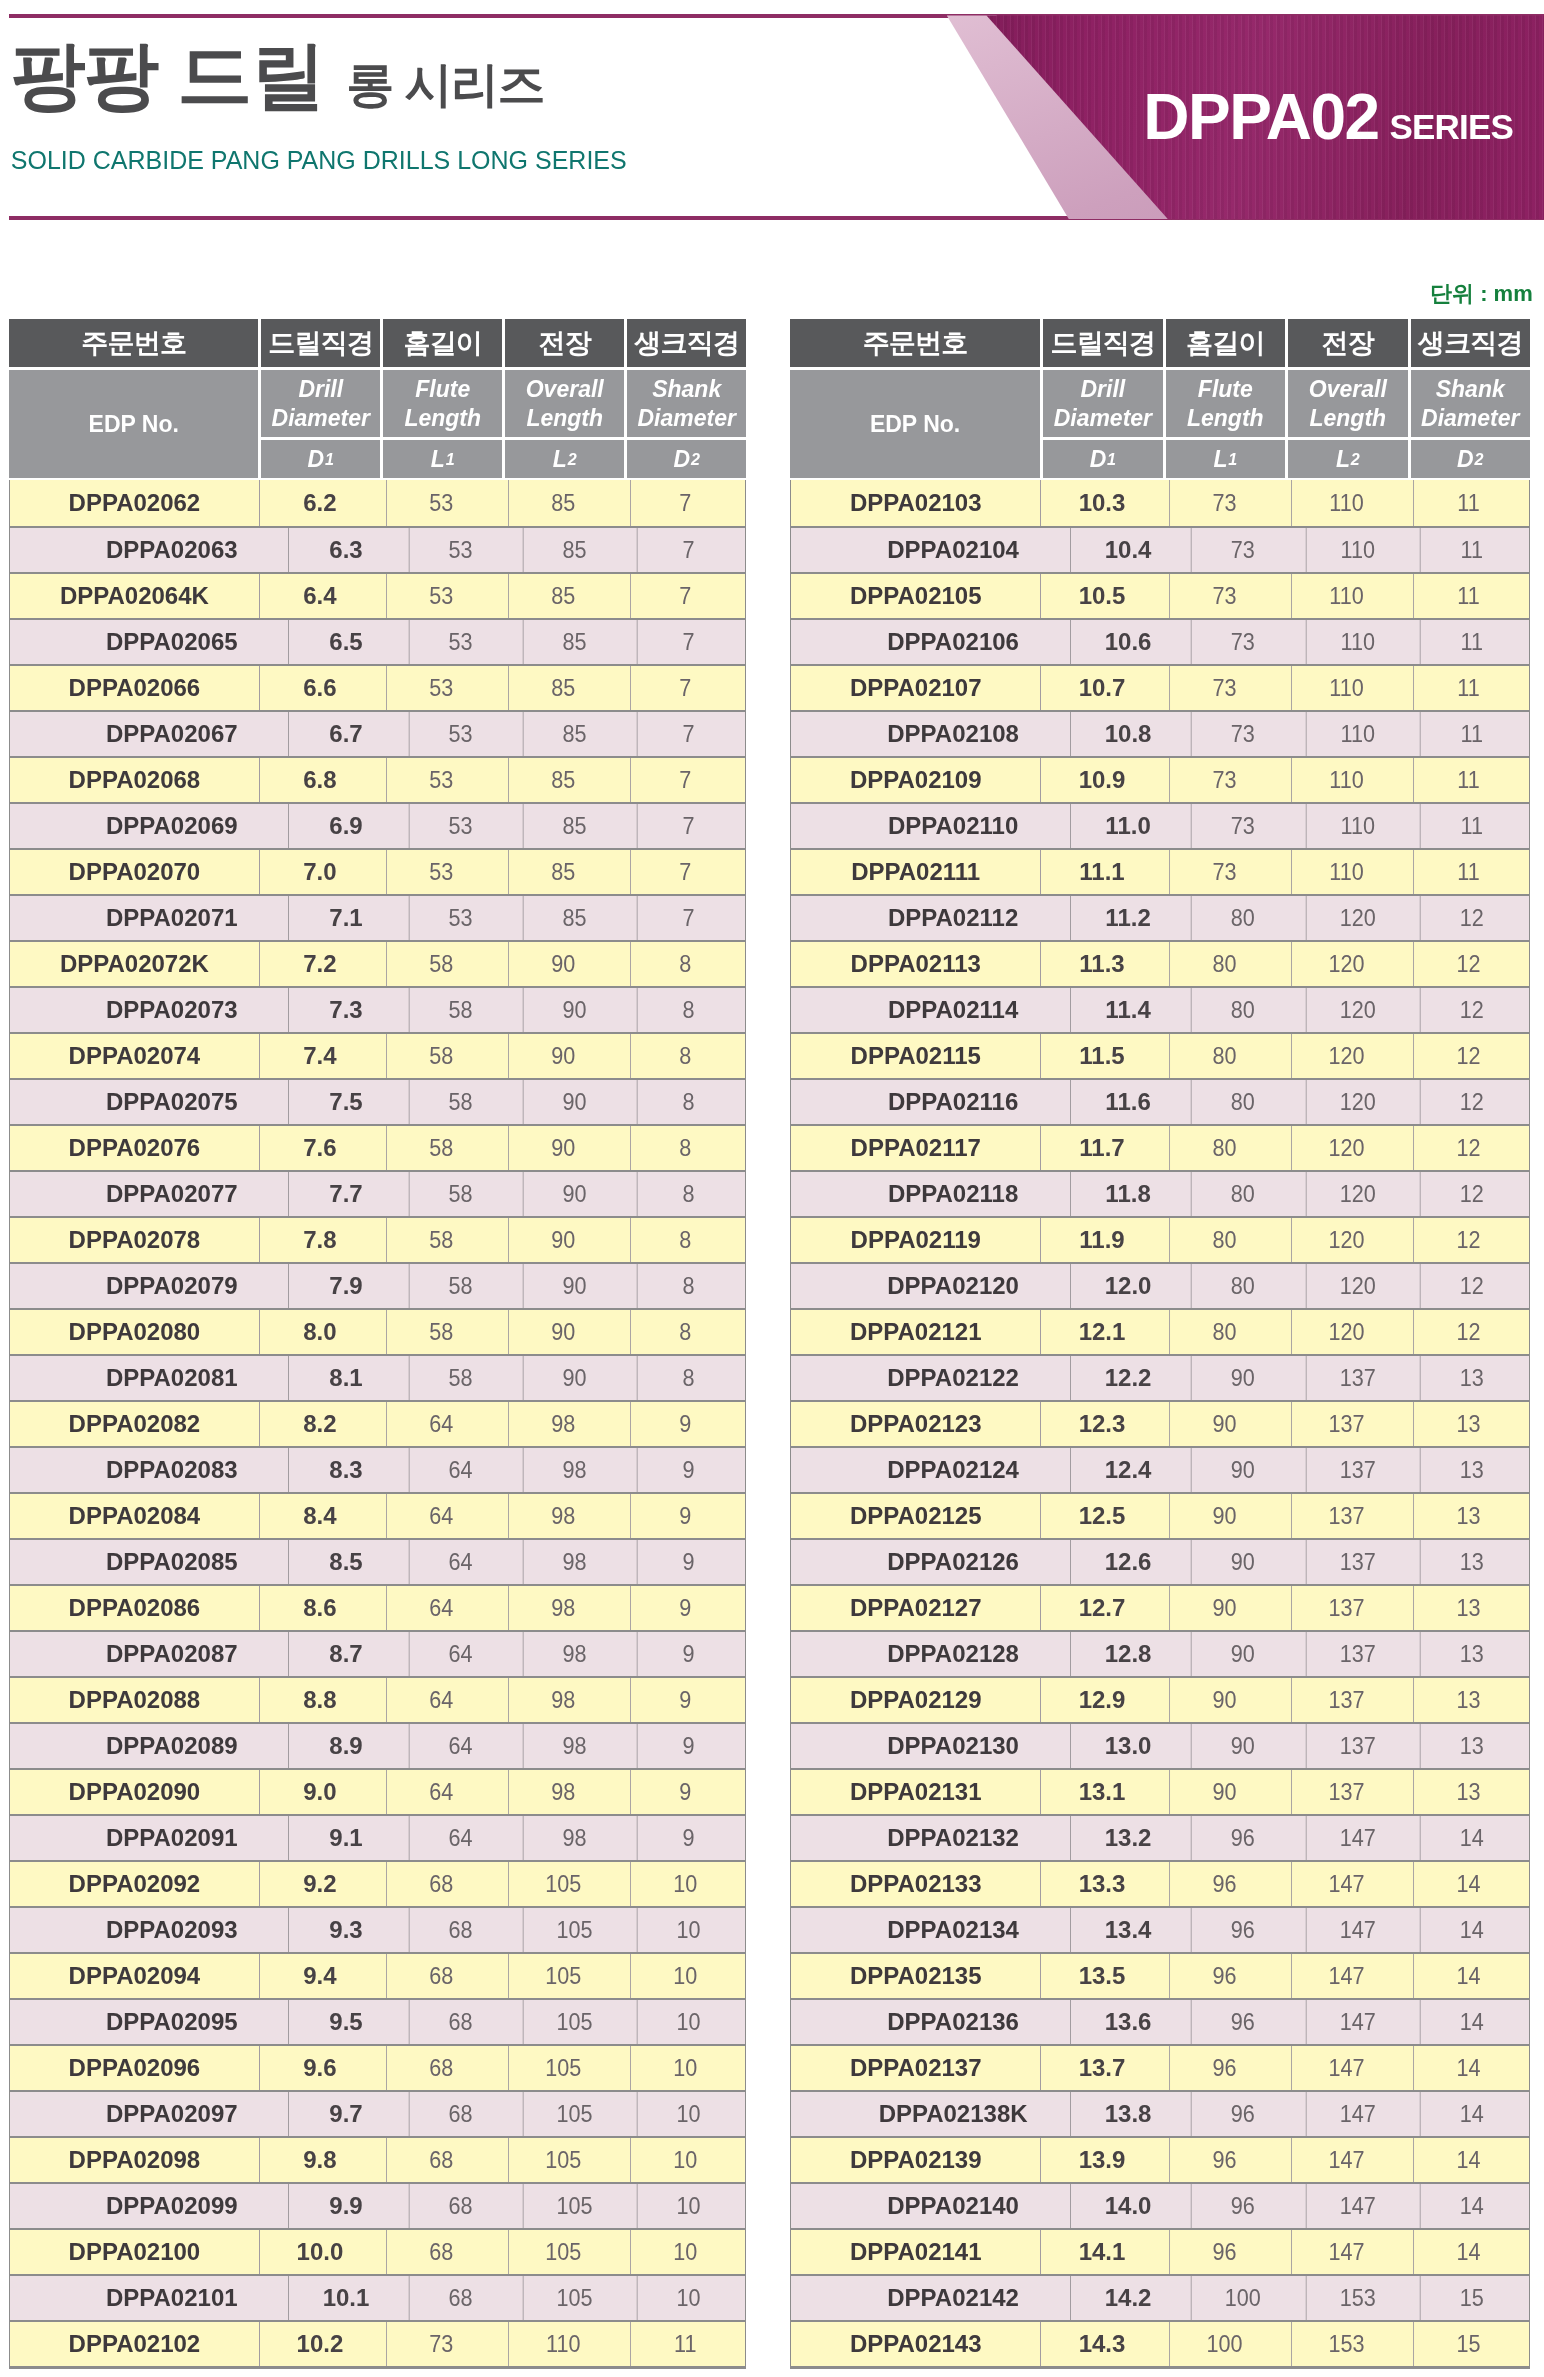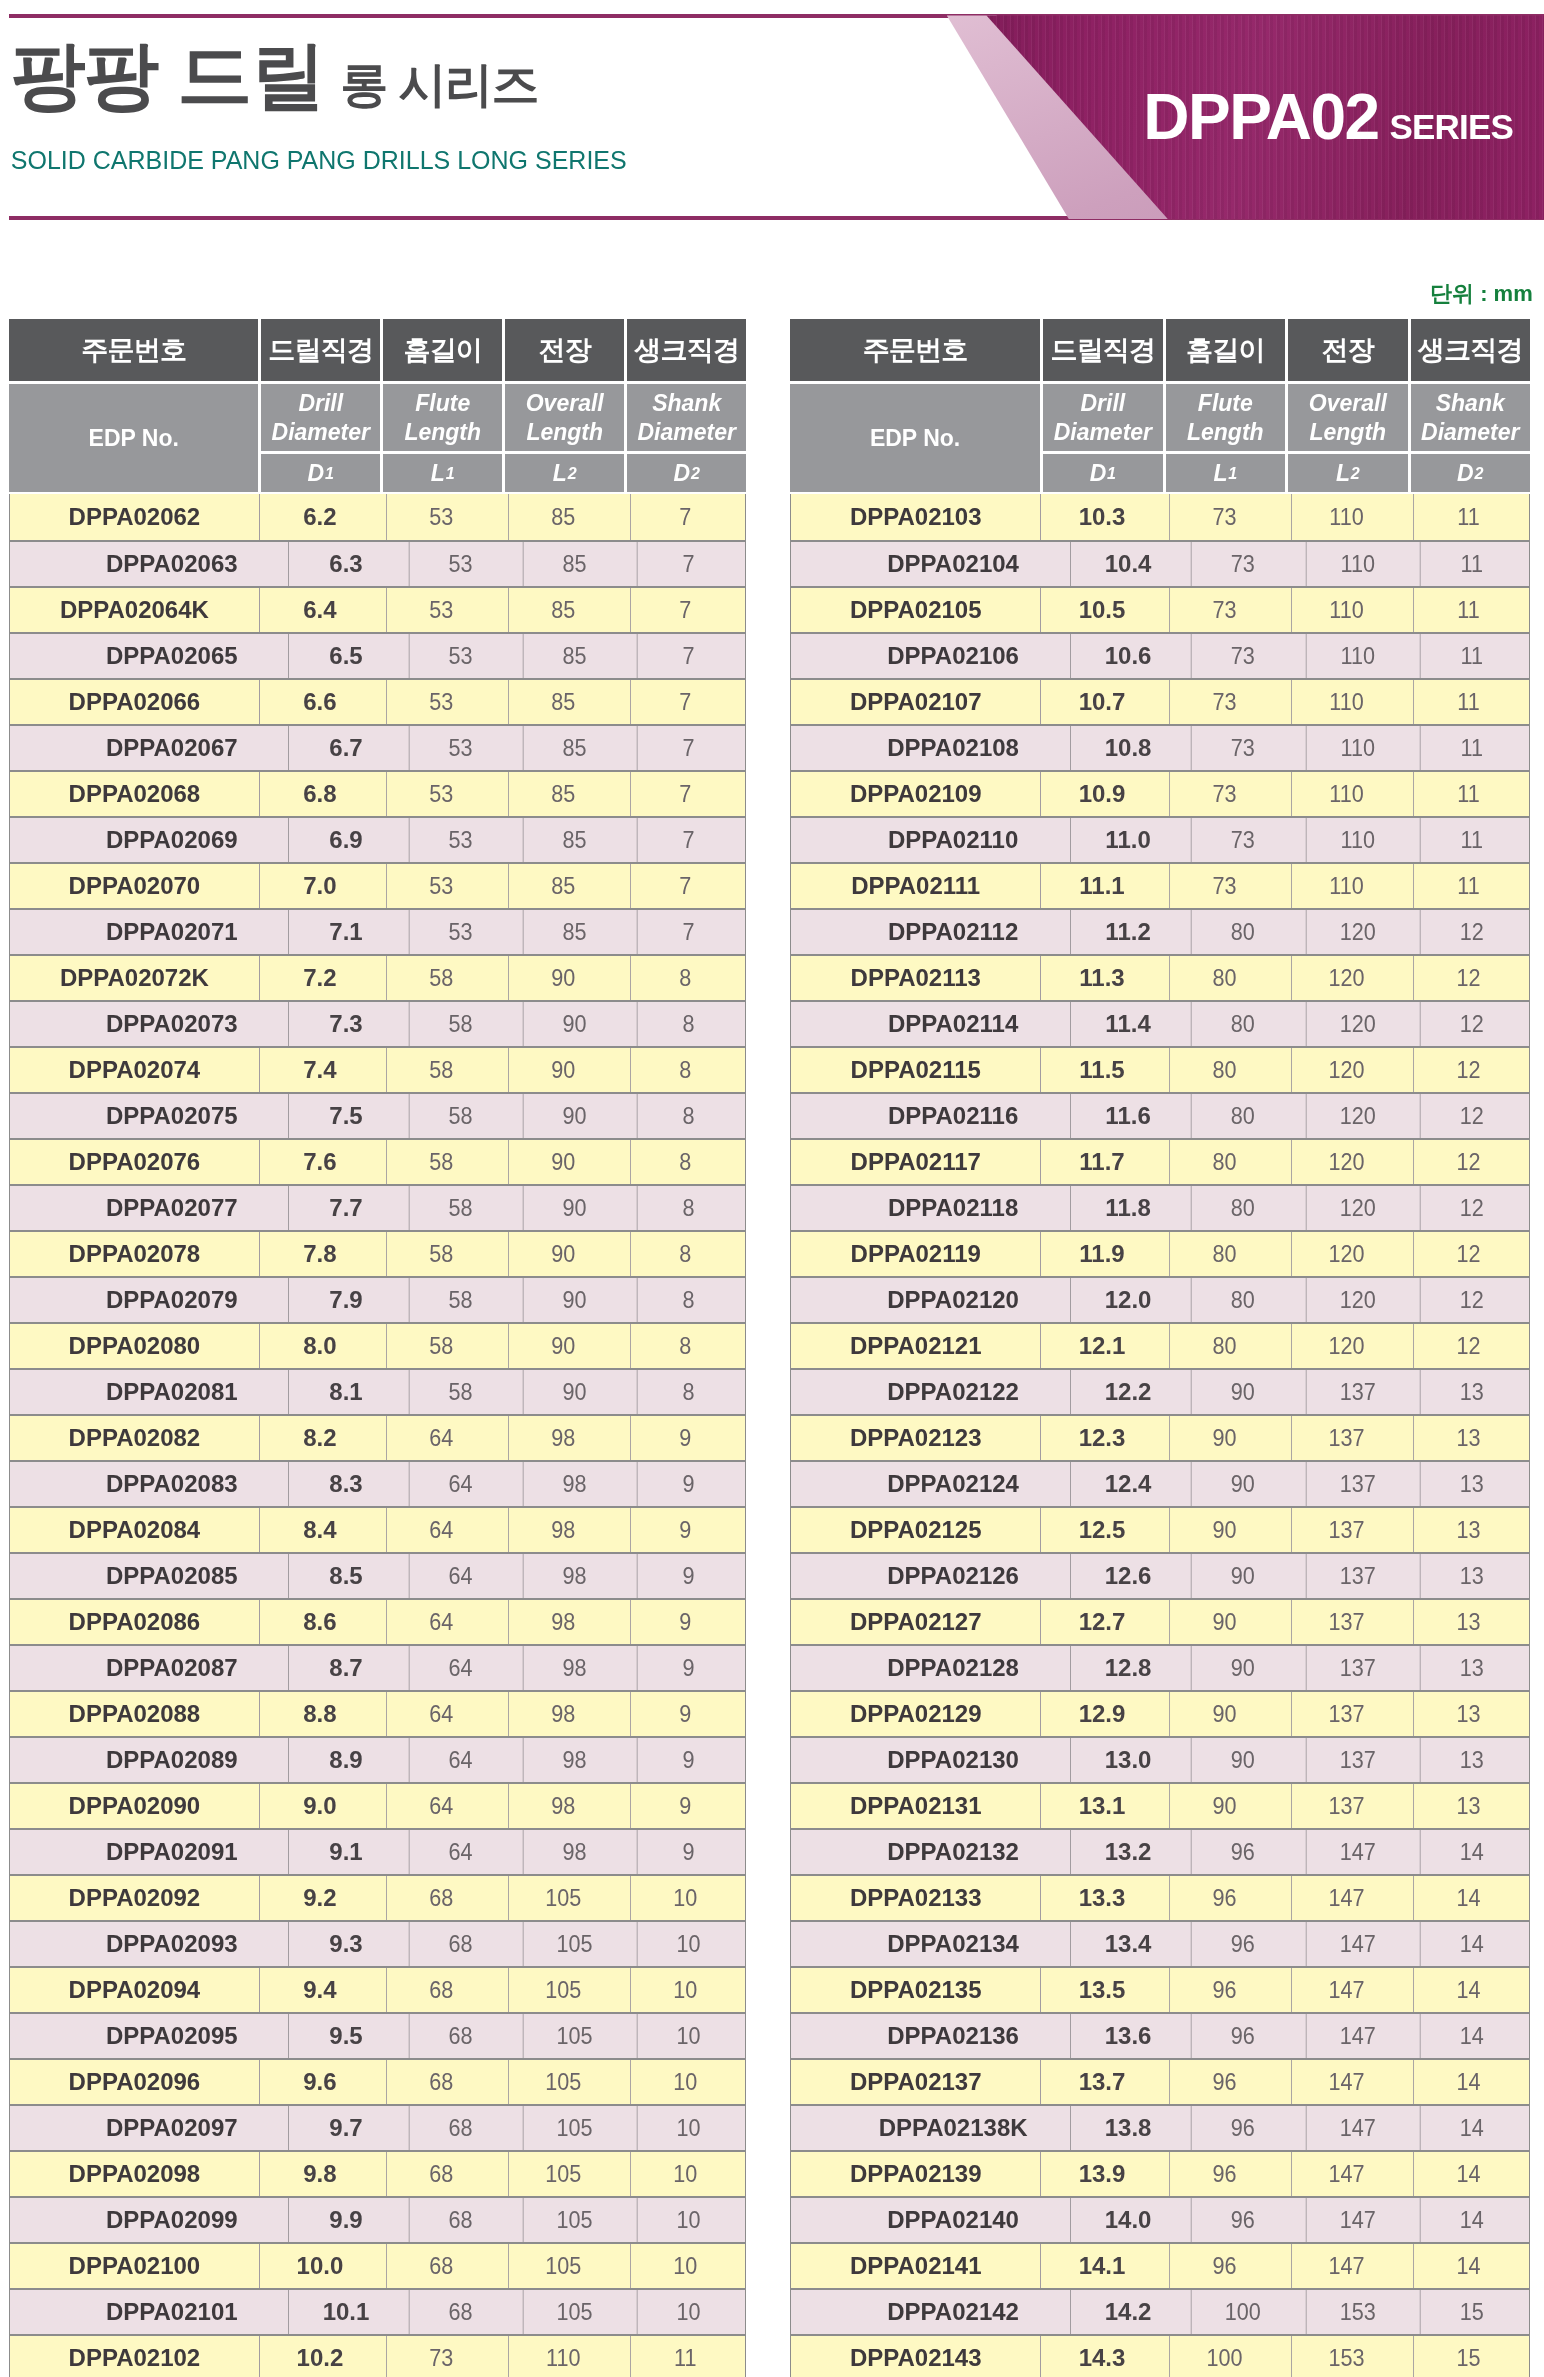--- a/index.html
+++ b/index.html
@@ -4,21 +4,21 @@
 <style>
   html,body{margin:0;padding:0;background:#ffffff;}
   body{width:1545px;height:2377px;font-family:"Liberation Sans","DejaVu Sans",sans-serif;position:relative;overflow:hidden;}
   .page{position:absolute;inset:0;background:#ffffff;}
 
   
   .rule{position:absolute;left:9.2px;right:0;height:3.8px;background:#8E2D64;}
   .rule-top{top:14px;}
   .rule-bottom{top:216px;}
 
-  .title-row{position:absolute;left:10.8px;top:26px;display:flex;align-items:baseline;gap:16px;color:#4B4B4D;white-space:nowrap;}
+  .title-row{position:absolute;left:10.8px;top:26px;display:flex;align-items:baseline;gap:22px;color:#4B4B4D;white-space:nowrap;}
   .title-main{font-size:75px;font-weight:bold;letter-spacing:-1.5px;}
   .title-sub{font-size:48px;font-weight:bold;letter-spacing:-1.5px;}
   .subtitle{position:absolute;left:10.8px;top:146px;font-size:25px;font-weight:normal;color:#0f766e;letter-spacing:0px;}
 
   
   .badge{position:absolute;right:0;top:15.4px;width:661px;height:204px;z-index:3;}
   .badge .stripe{position:absolute;inset:0;background:linear-gradient(160deg,#E2C1D5 0%,#CDA0BD 60%,#C392B2 100%);
     clip-path:polygon(9.5% 0%,17% 0%,44.5% 100%,28% 100%);}
   .badge .body{position:absolute;inset:0;
     background:linear-gradient(100deg,#781A52 0%,#8E2163 30%,#96296B 55%,#87205C 80%,#8E2163 100%);
@@ -29,21 +29,21 @@
   .badge .text .main{font-size:64px;font-weight:bold;letter-spacing:-1.5px;}
   .badge .text .sub{font-size:35px;font-weight:bold;letter-spacing:-0.8px;}
 
   .unit-label{position:absolute;right:12.3px;top:279px;font-size:22px;color:#15803d;font-weight:bold;}
 
   
   .tbl{position:absolute;top:319px;}
   .tbl-left{left:9.2px;width:737px;}
   .tbl-right{left:790px;width:740px;}
 
-  .thead-dark{display:grid;grid-template-columns:33.8% repeat(4,1fr);height:62px;margin-bottom:3.1px;}
+  .thead-dark{display:grid;grid-template-columns:33.8% repeat(4,1fr);height:48px;margin-bottom:3.1px;}
   .hcell{background:#58595B;color:#ffffff;display:flex;align-items:center;justify-content:center;
     font-size:27px;font-weight:bold;letter-spacing:-0.8px;}
   .hcell.bl{border-left:3.8px solid #ffffff;}
 
   .thead-gray{display:grid;grid-template-columns:33.8% repeat(4,1fr);grid-template-rows:67px 41px;margin-bottom:2.3px;}
   .gcell{background:#97989B;color:#ffffff;display:flex;align-items:center;justify-content:center;
     text-align:center;font-size:23px;font-weight:bold;line-height:28.4px;padding:0 4.6px;box-sizing:border-box;}
   .gcell.bl{border-left:3.8px solid #ffffff;font-style:italic;}
   .gcell.bt{border-top:3.8px solid #ffffff;}
   .gcell.edp{grid-row:1 / 3;padding:12px;}

